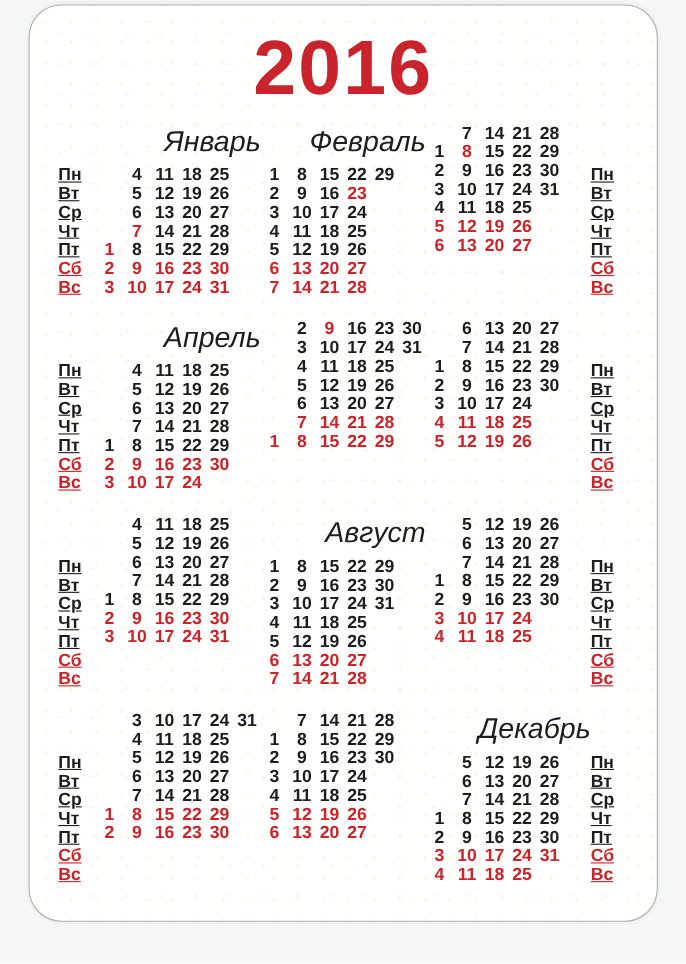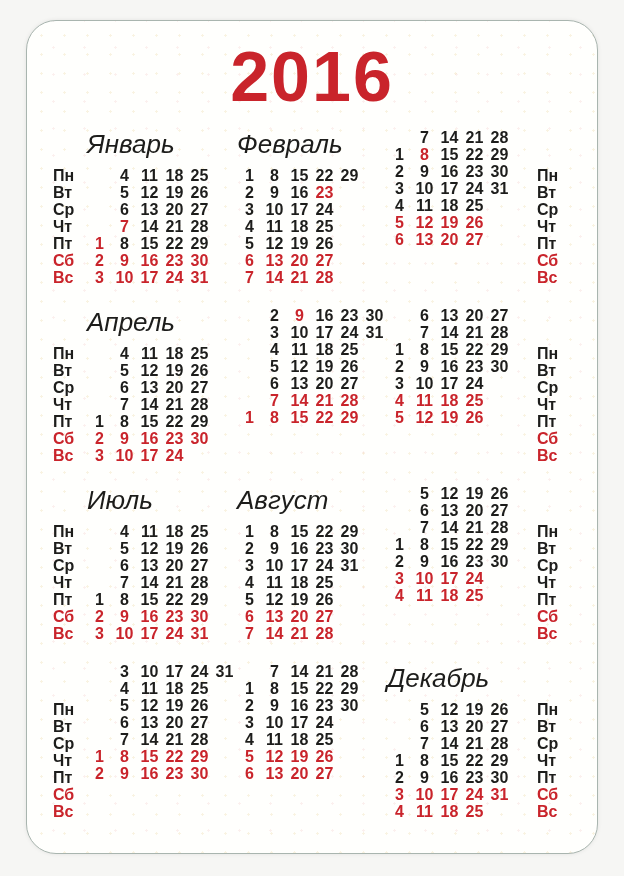--- a/index.html
+++ b/index.html
@@ -9,21 +9,21 @@
     font-family:"Liberation Sans", sans-serif;
     -webkit-font-smoothing:antialiased;
   }
   :root{
     --red:#c9242b;
     --ink:#1d1d1b;
   }
   .card{
     box-sizing:border-box;
     width:572px;height:834px;
-    margin:20px auto 0 auto;
+    margin:4px auto 0 auto;
     background:#fffffd;
     background-image:
       radial-gradient(circle, rgba(226,196,120,.20) 1px, transparent 1.4px),
       radial-gradient(circle, rgba(230,150,150,.14) 1px, transparent 1.4px);
     background-size:23px 19px, 31px 27px;
     background-position:3px 5px, 11px 13px;
     border:1px solid #a9b5af;
     border-radius:30px;
     box-shadow:0 0 4px rgba(0,0,0,.08);
     padding:14px 26px 12px 26px;
@@ -46,29 +46,30 @@
   }
   .wdcol{
     width:34px;
     padding-top:38px;
     flex:0 0 auto;
   }
   .wdcol .wd{
     height:17px;line-height:17px;
     font-size:16px;font-weight:700;
     color:var(--ink);
+    text-decoration:underline;
   }
   .wdcol.left .wd{text-align:left;}
   .wdcol.right .wd{text-align:left;}
   .month{flex:0 0 auto;}
   .mname{
     font-size:26px;
     font-style:italic;
     color:var(--ink);
-    text-align:left;
+    text-align:right;
     height:30px;line-height:30px;
     margin-bottom:8px;
     white-space:nowrap;
   }
   .grid{
     display:grid;
     grid-template-columns:repeat(6,25px);
     grid-auto-rows:17px;
   }
   .cell{
@@ -409,21 +410,20 @@
         <div class="wdcol left">
           <div class="wd">Пн</div>
           <div class="wd">Вт</div>
           <div class="wd">Ср</div>
           <div class="wd">Чт</div>
           <div class="wd">Пт</div>
           <div class="wd red">Сб</div>
           <div class="wd red">Вс</div>
         </div>
         <div class="month">
-          <div class="mname">Июль</div>
           <div class="grid">
             <span class="cell"></span>
             <span class="cell">4</span>
             <span class="cell">11</span>
             <span class="cell">18</span>
             <span class="cell">25</span>
             <span class="cell"></span>
             <span class="cell"></span>
             <span class="cell">5</span>
             <span class="cell">12</span>

